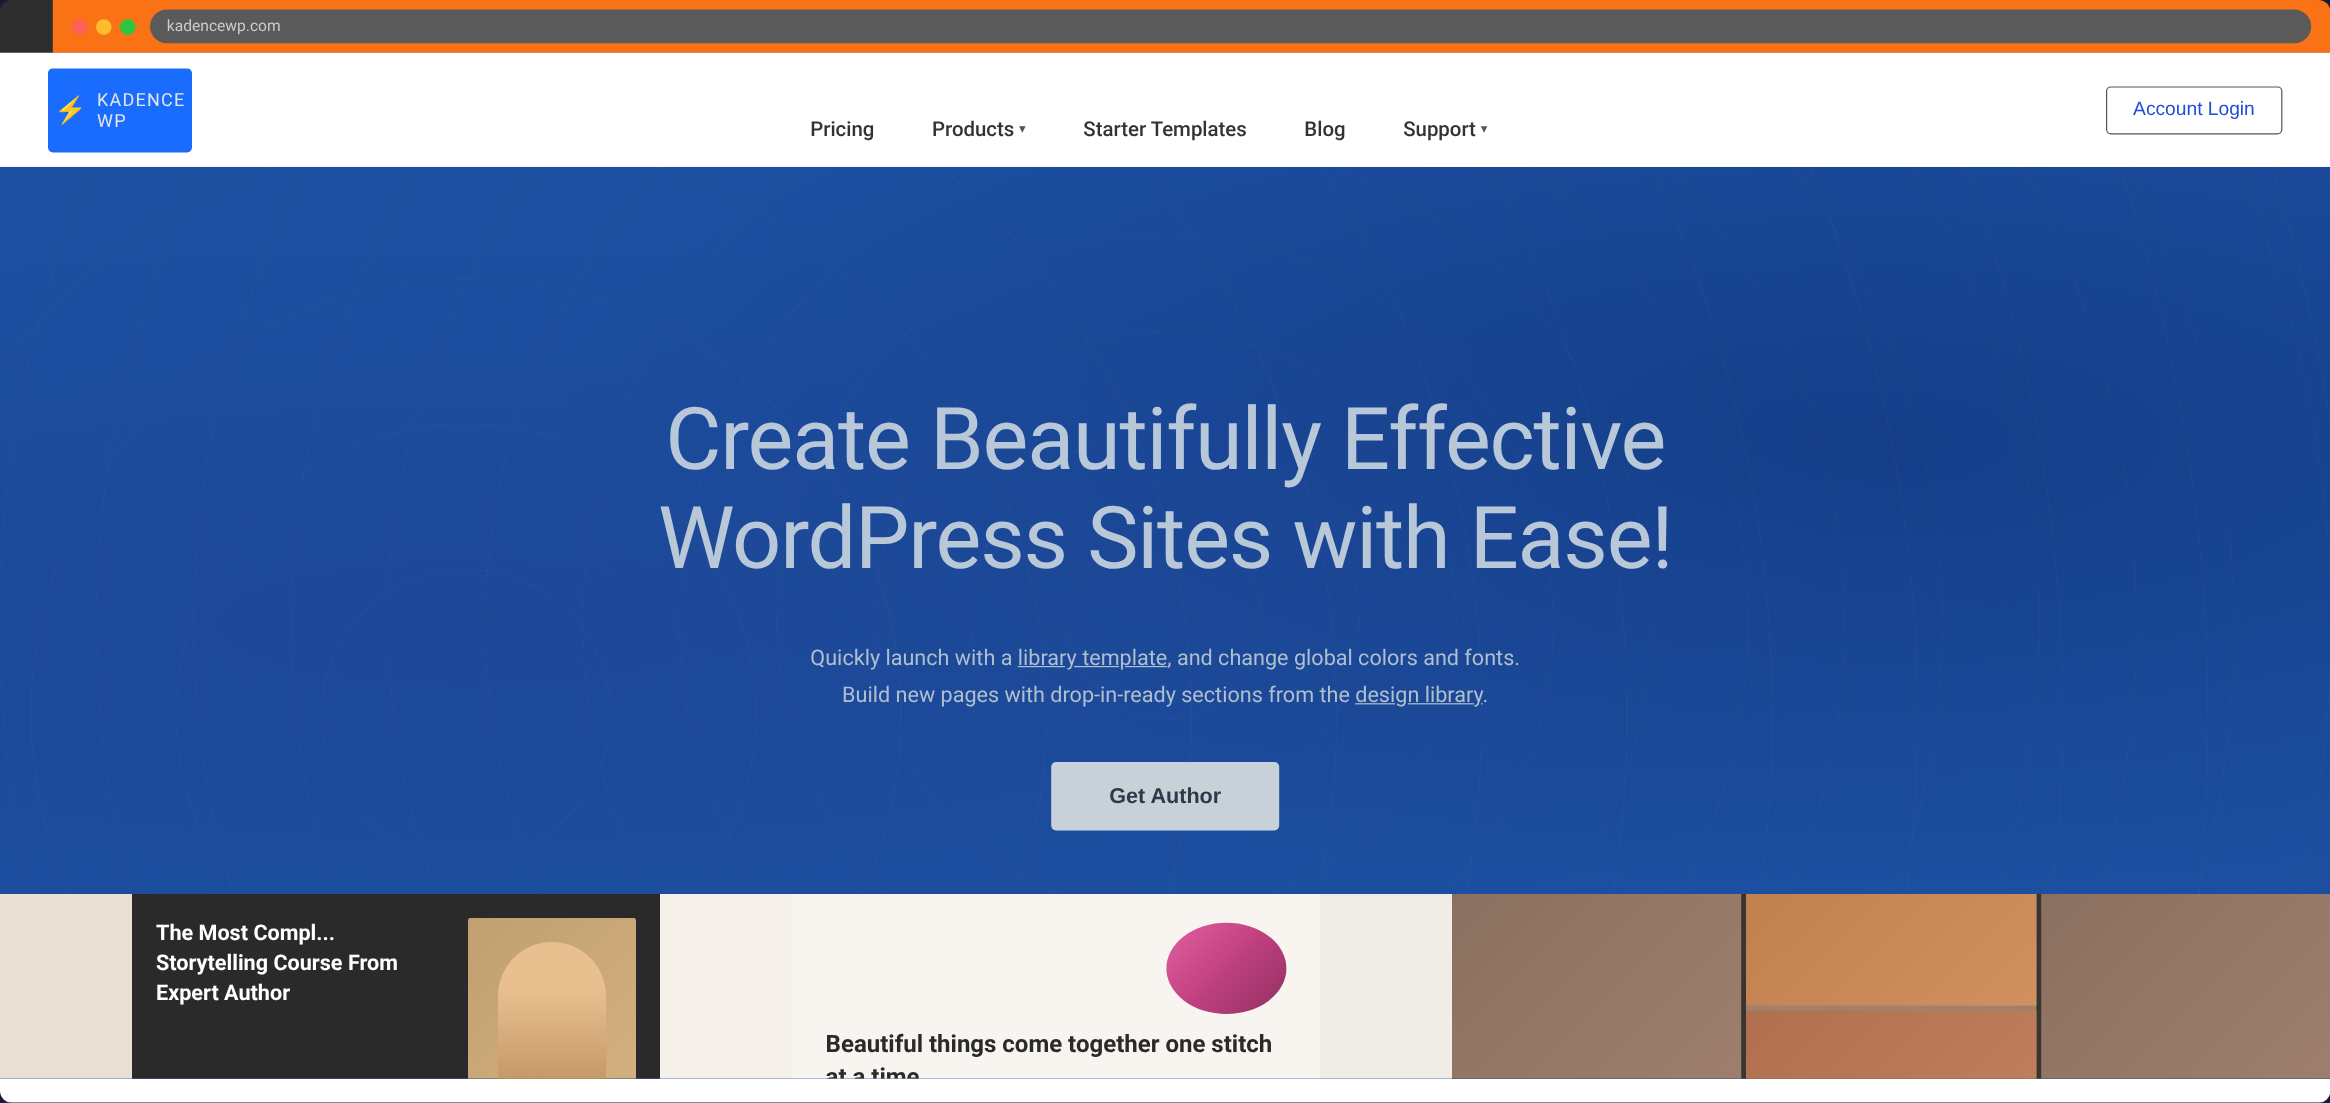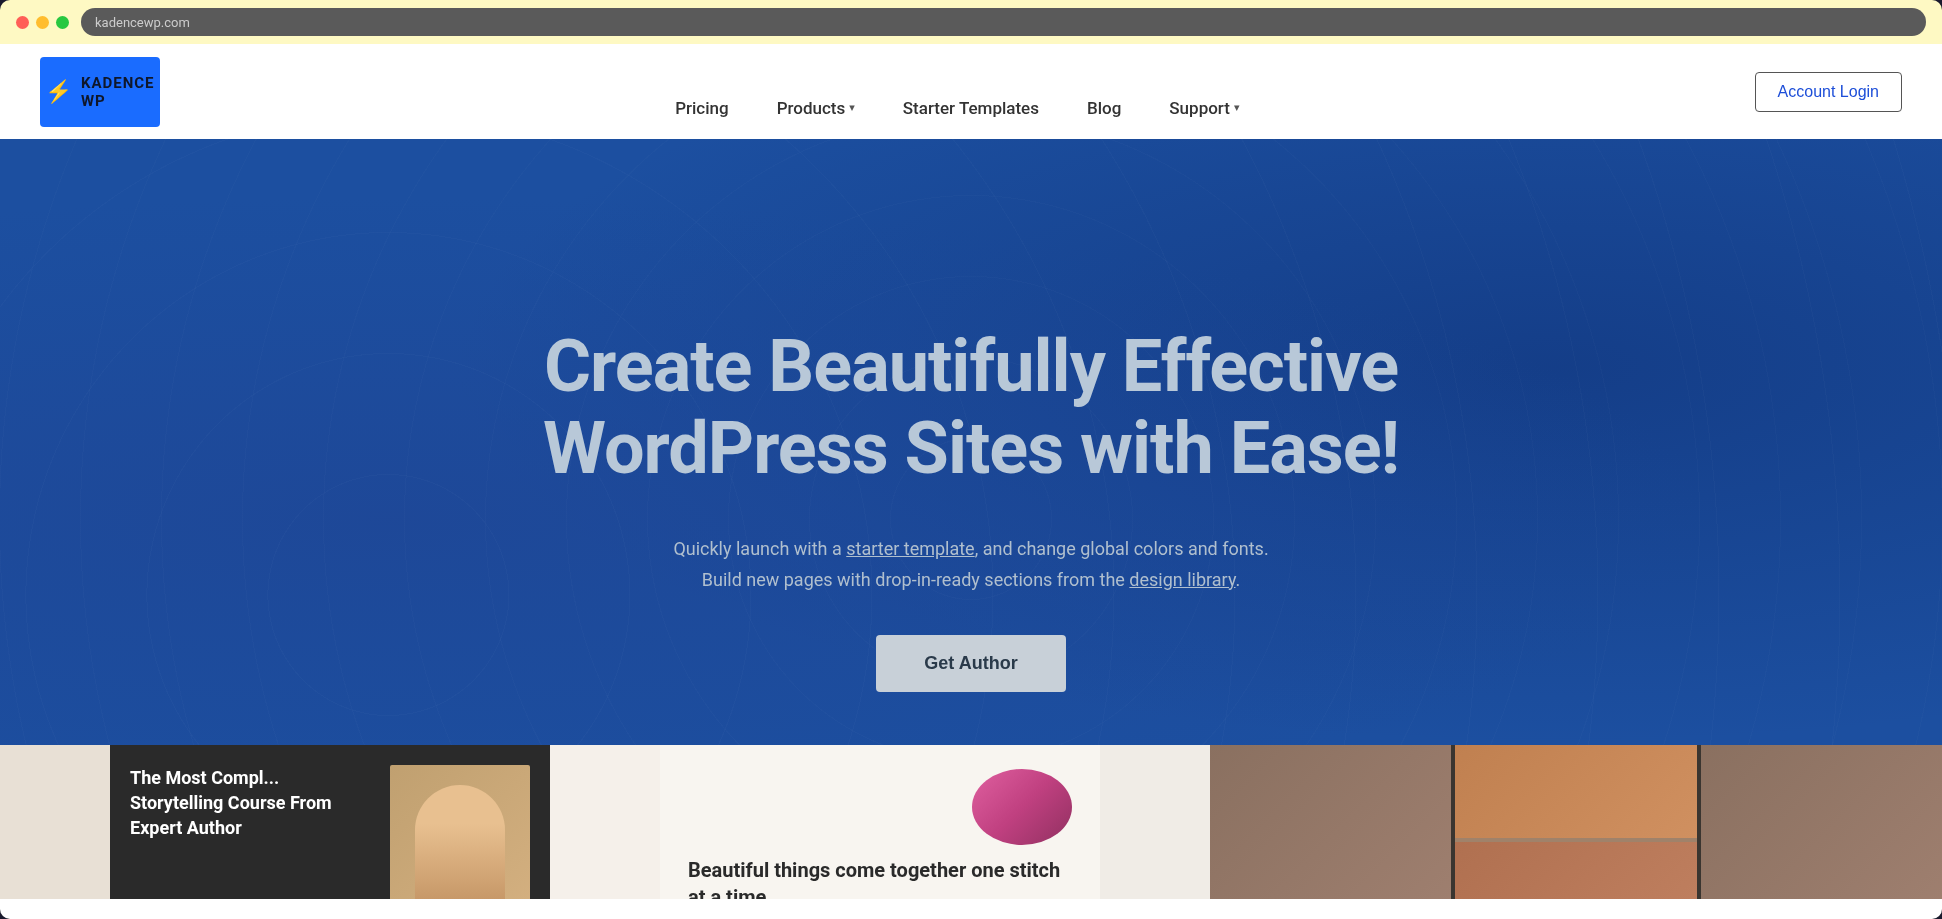--- a/index.html
+++ b/index.html
@@ -16,27 +16,28 @@
       background: #2d2d2d;
       width: 100%;
       height: 919px;
       border-radius: 10px;
       overflow: hidden;
       display: flex;
       flex-direction: column;
     }
 
     .browser-toolbar {
-      background: #fef9c3;
+      background: #f97316;
       height: 44px;
       display: flex;
       align-items: center;
       padding: 0 16px;
       gap: 12px;
       flex-shrink: 0;
+      margin-left: 44px;
     }
 
     .browser-dots {
       display: flex;
       gap: 7px;
     }
 
     .dot {
       width: 13px;
       height: 13px;
@@ -96,23 +97,23 @@
       cursor: pointer;
     }
 
     .logo-icon {
       color: #fff;
       font-size: 22px;
       font-weight: bold;
     }
 
     .logo-text {
-      color: #0f172a;
+      color: #e5e5e5;
       font-size: 15px;
-      font-weight: 700;
+      font-weight: 400;
       letter-spacing: 1px;
       text-transform: uppercase;
     }
 
     .nav-links {
       display: flex;
       align-items: center;
       gap: 48px;
       list-style: none;
     }
@@ -175,21 +176,21 @@
     .hero-content {
       text-align: center;
       max-width: 900px;
       position: relative;
       z-index: 2;
       margin-top: -40px;
     }
 
     .hero-title {
       font-size: 72px;
-      font-weight: 700;
+      font-weight: 400;
       color: #b8c8d8;
       line-height: 1.15;
       margin-bottom: 43px;
       letter-spacing: -1px;
     }
 
     .hero-subtitle {
       color: #b0bfce;
       font-size: 18px;
       line-height: 1.7;
@@ -399,21 +400,21 @@
       <button class="account-login-btn">
         <span>Account Login</span>
       </button>
     </nav>
 
     <section class="hero">
       <div class="hero-content">
         <h1 class="hero-title">Create Beautifully Effective WordPress Sites with Ease!</h1>
 
         <p class="hero-subtitle">
-          <span>Quickly launch with a </span><a href="#"><span>starter template</span></a><span>, and change global colors and fonts.</span>
+          <span>Quickly launch with a </span><a href="#"><span>library template</span></a><span>, and change global colors and fonts.</span>
           <br>
           <span>Build new pages with drop-in-ready sections from the </span><a href="#"><span>design library</span></a><span>.</span>
         </p>
 
         <button class="hero-cta">
           <span>Get Author</span>
         </button>
       </div>
 
       <div class="template-strip">

